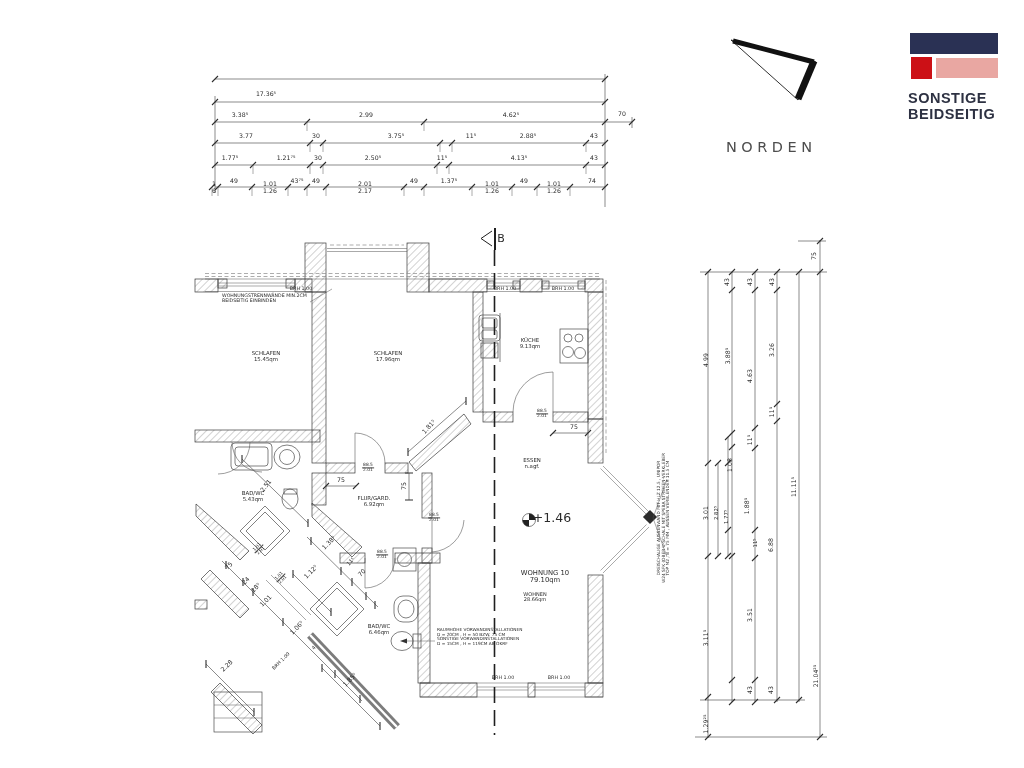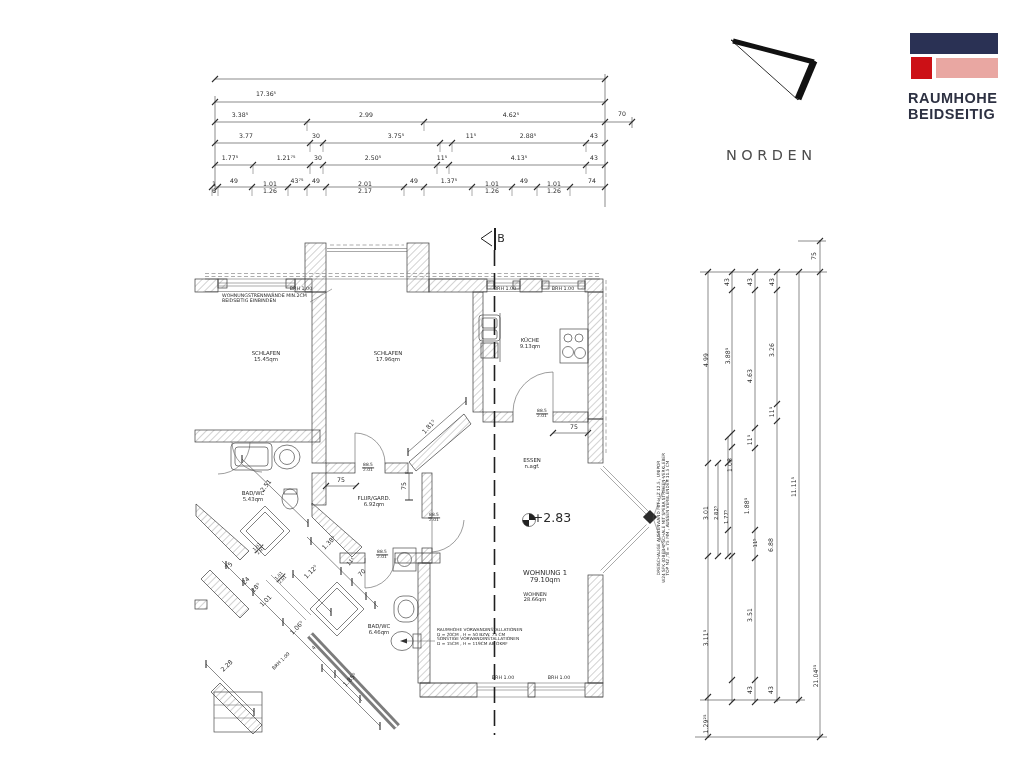--- a/index.html
+++ b/index.html
@@ -284,49 +284,49 @@
       </div>
       <div class="lbl" style="left: 374px; top: 502px; font-size: 5.4px; transform: translate(-50%, -50%) rotate(0deg);">
         <div>FLUR/GARD.</div>
         <div>6.92qm</div>
       </div>
       <div class="lbl" style="left: 379px; top: 630px; font-size: 5.4px; transform: translate(-50%, -50%) rotate(0deg);">
         <div>BAD/WC</div>
         <div>6.46qm</div>
       </div>
       <div class="lbl" style="left: 545px; top: 577px; font-size: 6.8px; transform: translate(-50%, -50%) rotate(0deg);">
-        <div>WOHNUNG 1</div>
+        <div>WOHNUNG 10</div>
         <div>79.10qm</div>
       </div>
       <div class="lbl" style="left: 535px; top: 597px; font-size: 5px; transform: translate(-50%, -50%) rotate(0deg);">
         <div>WOHNEN</div>
         <div>28.66qm</div>
       </div>
       <div class="lbl" style="left: 552px; top: 518px; font-size: 12.5px; transform: translate(-50%, -50%) rotate(0deg);">
-        <div>+2.83</div>
+        <div>+1.46</div>
       </div>
       <div class="lbl tl" style="left: 222px; top: 294px; font-size: 4.7px;">
         <div>WOHNUNGSTRENNWÄNDE  MIN.2CM</div>
         <div>BEIDSEITIG  EINBINDEN</div>
       </div>
       <div class="lbl tl" style="left: 437px; top: 628px; font-size: 4.3px;">
         <div>RAUMHOHE  VORWANDINSTALLATIONEN</div>
         <div>D = 20CM , H = 50 BZW. 75 CM</div>
         <div>SONSTIGE  VORWANDINSTALLATIONEN</div>
         <div>D = 15CM , H = 119CM AB OKRF</div>
       </div>
       <div class="lbl" style="left: 664px; top: 518px; font-size: 4.3px; transform: translate(-50%, -50%) rotate(-90deg);">
         <div>DREISCHALIGE AUSSENWAND MIT HLZ 12.5 , UNIPOR</div>
         <div>W24 SFK (OBER U-SCHALE MIT SPEBA STREIFEN-VERKLEBER</div>
         <div>TOP M2 , B = 75 MM , AUSSEN VERBLENDER 11.5 CM</div>
       </div>
     </div>
 
-<div class="norden" style="left:726px;top:147px;">NORDEN</div>
+<div class="norden" style="left:726px;top:139px;">NORDEN</div>
 <div class="logo-rect" id="logo-navy" style="left: 910px; top: 33px; width: 88px; height: 21px; background: rgb(42, 49, 84);"></div>
 <div class="logo-rect" id="logo-red" style="left: 911px; top: 57px; width: 21px; height: 22px; background: rgb(204, 16, 22);"></div>
 <div class="logo-rect" id="logo-pink" style="left: 936px; top: 58px; width: 62px; height: 20px; background: rgb(233, 167, 162);"></div>
-<div class="logo-text" style="left:908px;top:91px;">RAUMHOHE</div>
+<div class="logo-text" style="left:908px;top:91px;">SONSTIGE</div>
 <div class="logo-text" style="left:908px;top:107px;">BEIDSEITIG</div>
 
 <div class="lbl" style="left:501px;top:239px;font-size:11px;">B</div>
 
 </div>
 
 </body></html>

